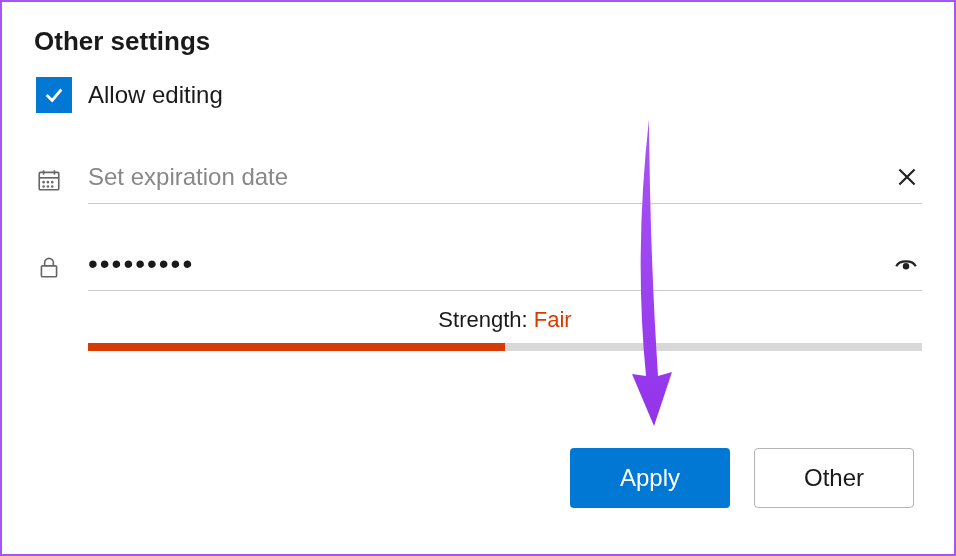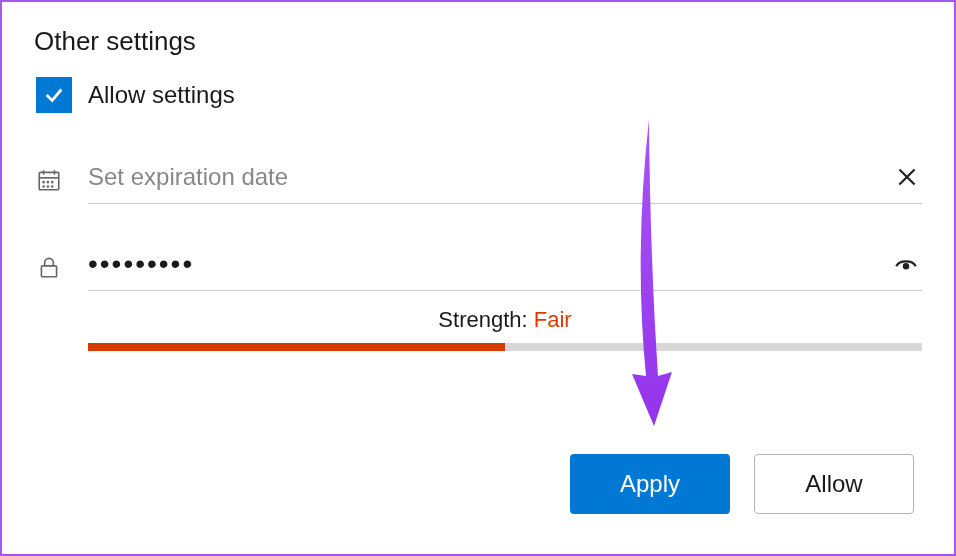--- a/index.html
+++ b/index.html
@@ -8,21 +8,21 @@
       width: 956px;
       height: 556px;
       background: #fff;
       border: 2px solid #a855f7;
       padding: 24px 32px;
       position: relative;
       color: #1a1a1a;
     }
     .section-title {
       font-size: 26px;
-      font-weight: 400;
+      font-weight: 700;
       margin-bottom: 20px;
     }
     .checkbox-row {
       display: flex;
       align-items: center;
       gap: 16px;
       margin-bottom: 42px;
       padding-left: 2px;
     }
     .checkbox {
@@ -101,21 +101,21 @@
       height: 8px;
       background: #d8d8d8;
       position: relative;
     }
     .strength-fill {
       height: 100%;
       background: #d83b01;
     }
     .button-row {
       position: absolute;
-      bottom: 40px;
+      bottom: 46px;
       right: 40px;
       display: flex;
       gap: 24px;
     }
     .btn {
       min-width: 160px;
       height: 60px;
       font-size: 24px;
       border-radius: 4px;
       cursor: pointer;
@@ -145,21 +145,21 @@
 <body>
 
 <div class="section-title">Other settings</div>
 
 <div class="checkbox-row">
   <div class="checkbox">
     <svg viewBox="0 0 24 24">
         <polyline points="4,12 10,18 20,6"></polyline>
       </svg>
   </div>
-  <span class="checkbox-label">Allow settings</span>
+  <span class="checkbox-label">Allow editing</span>
 </div>
 
 <div class="field-row">
   <div class="field-icon">
     <svg viewBox="0 0 24 24" fill="none" stroke-width="1.5">
       <rect x="3" y="5" width="18" height="16" rx="1"></rect>
       <line x1="3" y1="10" x2="21" y2="10"></line>
       <line x1="7" y1="3" x2="7" y2="7"></line>
       <line x1="17" y1="3" x2="17" y2="7"></line>
       <circle cx="7" cy="14" r="0.5" fill="#666"></circle>
@@ -204,21 +204,21 @@
   <div class="strength-text">
     <span>Strength: </span><span class="strength-value">Fair</span>
   </div>
   <div class="strength-bar">
     <div class="strength-fill" style="width:50%"></div>
   </div>
 </div>
 
 <div class="button-row">
   <button class="btn btn-primary">Apply</button>
-  <button class="btn btn-secondary">Allow</button>
+  <button class="btn btn-secondary">Other</button>
 </div>
 
 <svg class="annotation-arrow" width="80" height="320" viewBox="0 0 80 320">
   <defs>
     <linearGradient id="g1" x1="0" y1="0" x2="0" y2="1">
       <stop offset="0%" stop-color="#a855f7"></stop>
       <stop offset="100%" stop-color="#9333ea"></stop>
     </linearGradient>
   </defs>
   <path d="M35 5 Q 20 140 32 262 L 18 260 L 40 312 L 58 258 L 44 262 Q 36 140 35 5 Z" fill="url(#g1)"></path>

